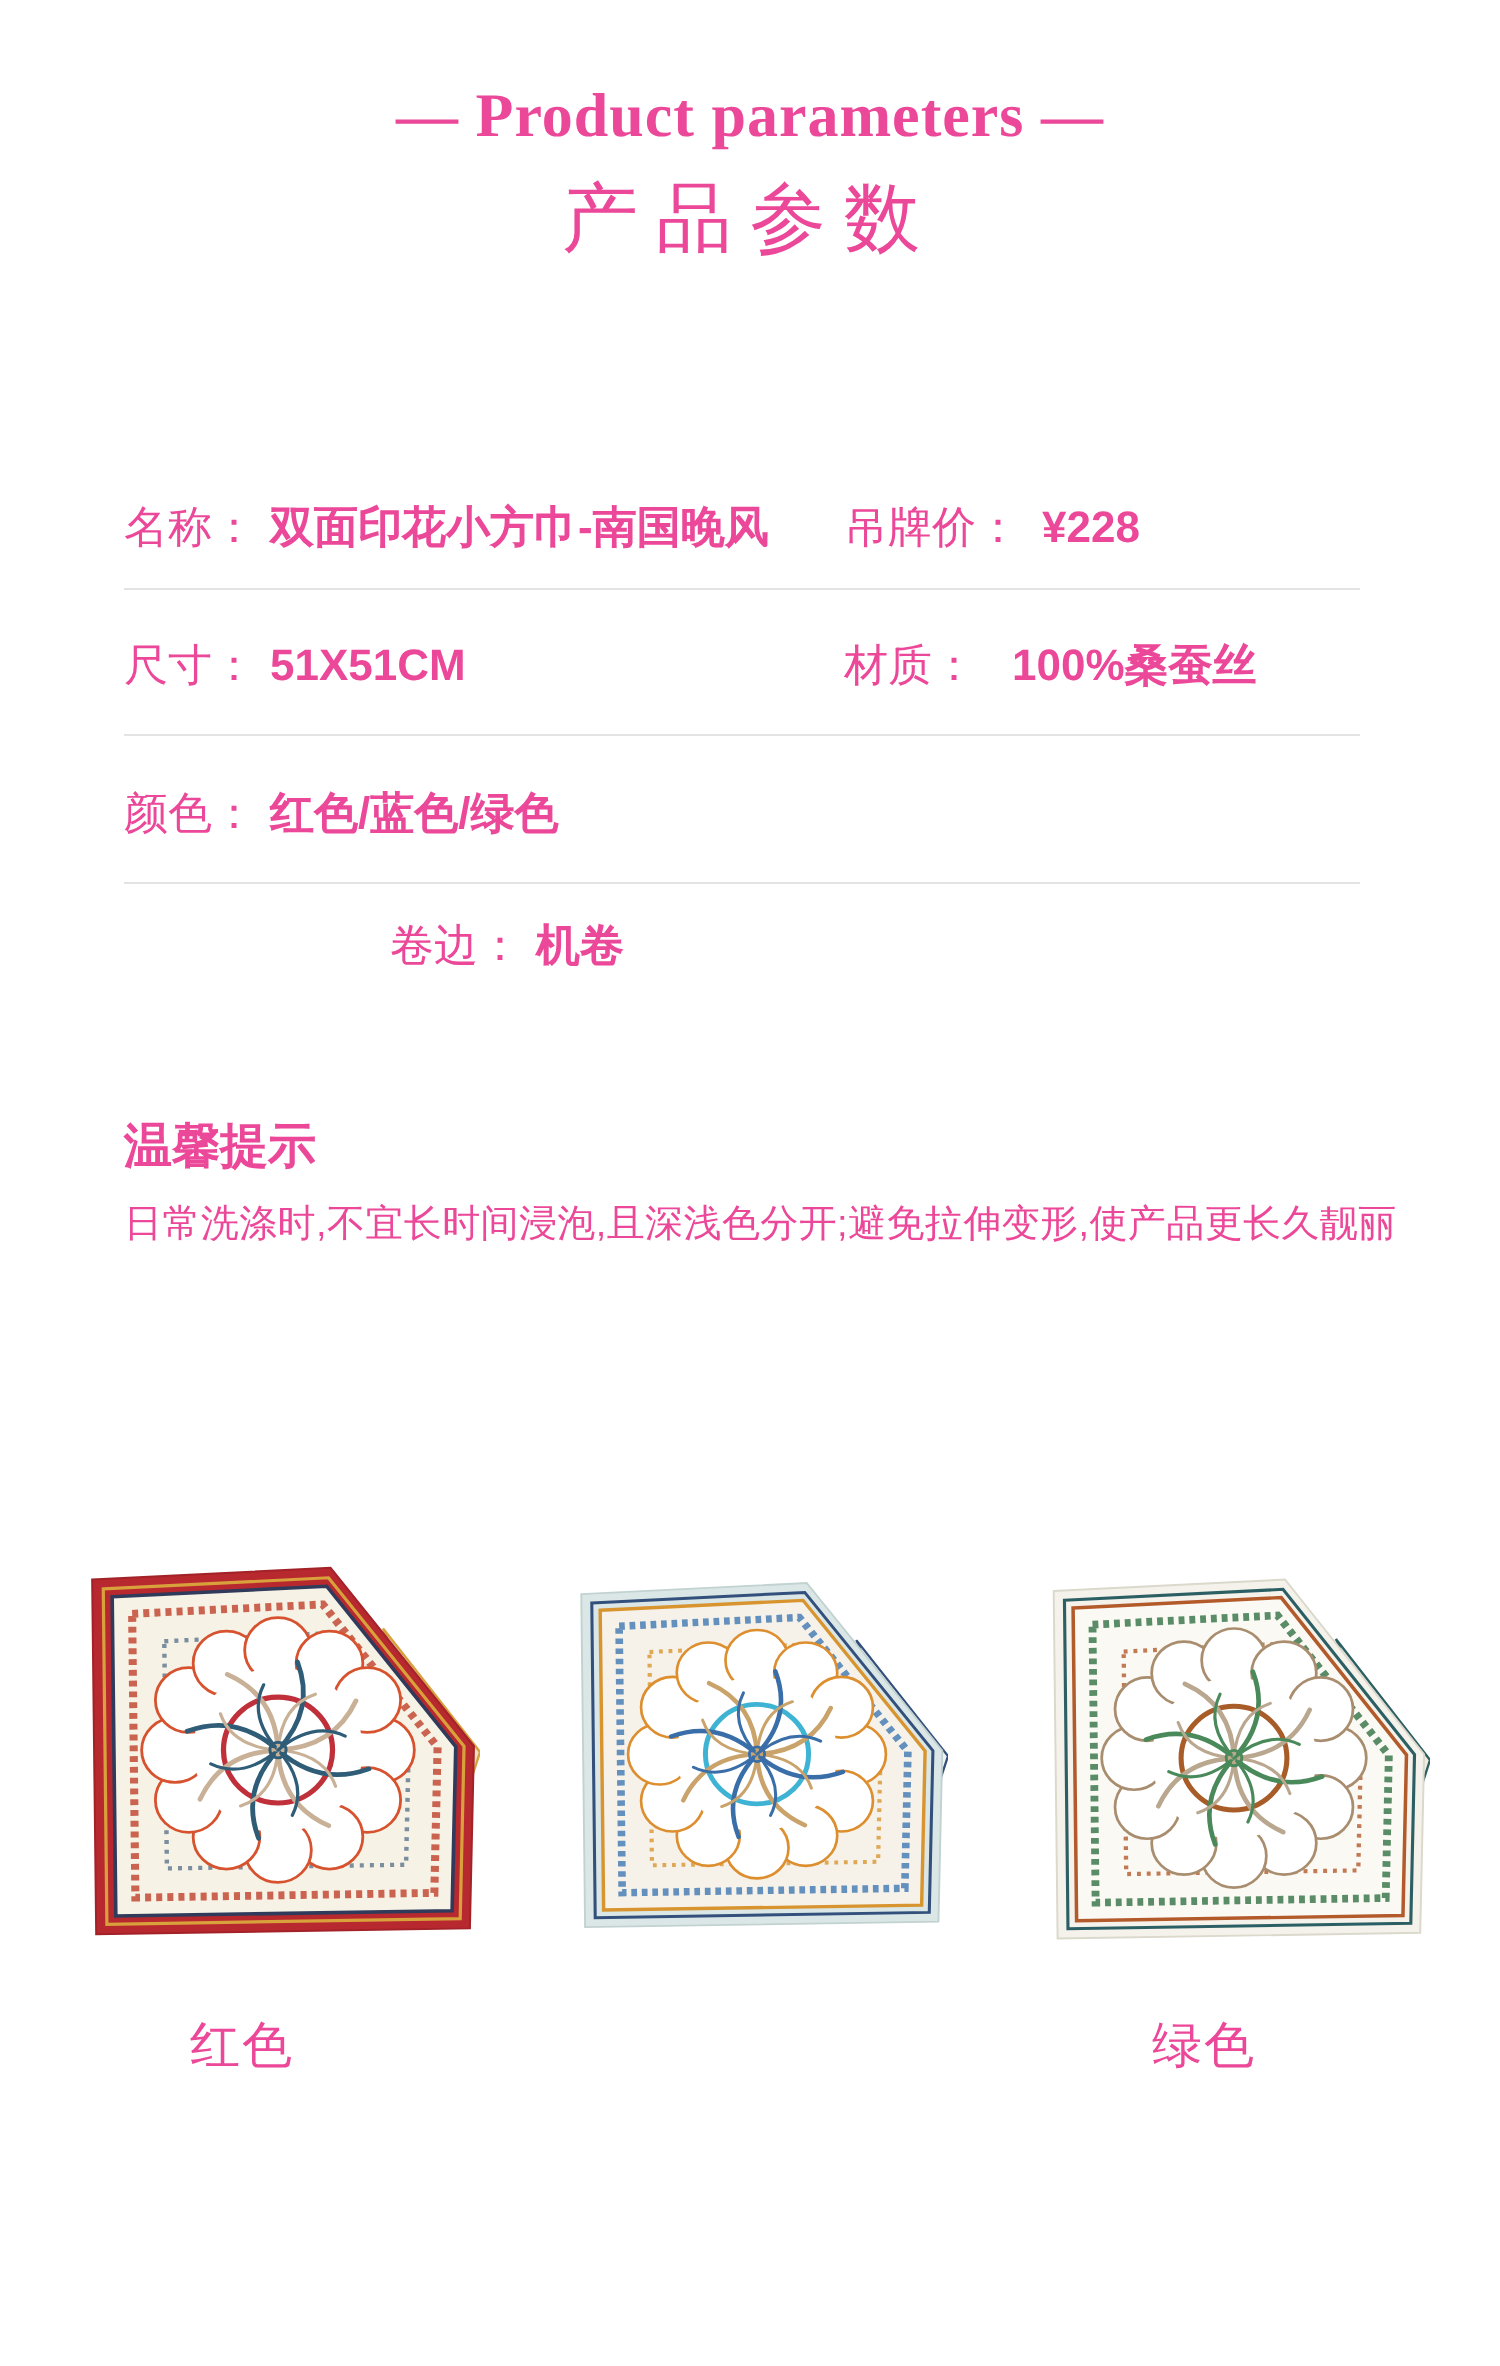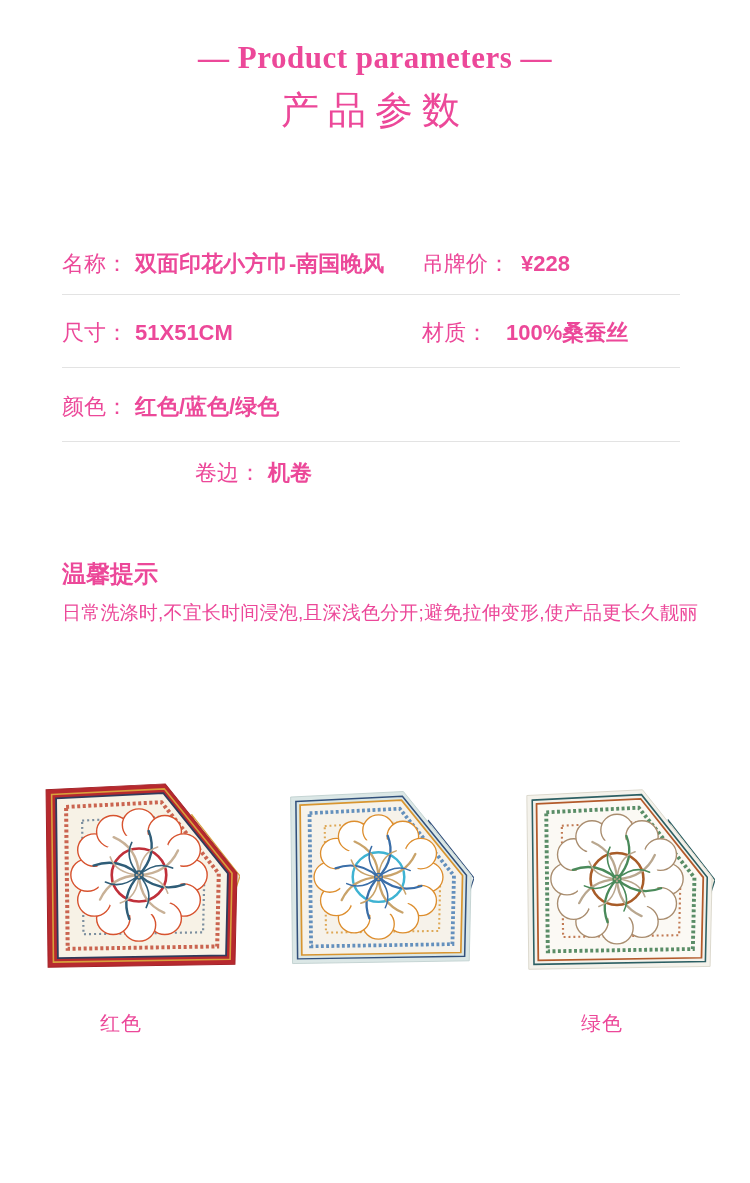--- a/index.html
+++ b/index.html
@@ -54,21 +54,21 @@
     letter-spacing:0.2px;white-space:nowrap;
   }
   .scarf{position:absolute;}
   .scarf svg{display:block;width:100%;height:100%;}
   .scarf-0{left:38px;top:778px;width:202px;height:196px;}
   .scarf-1{left:283px;top:786px;width:191px;height:184px;}
   .scarf-2{left:519px;top:784px;width:196px;height:192px;}
   .swatch-label{
     position:absolute;top:1008px;
     text-align:center;
-    font-size:20px;font-weight:500;line-height:30px;
+    font-size:25px;font-weight:500;line-height:30px;
     letter-spacing:1px;
   }
   .swatch-label-0{left:20px;width:202px;}
   .swatch-label-1{left:283px;width:191px;}
   .swatch-label-2{left:504px;width:196px;}
 </style>
 </head>
 <body>
 
 <div class="page">

